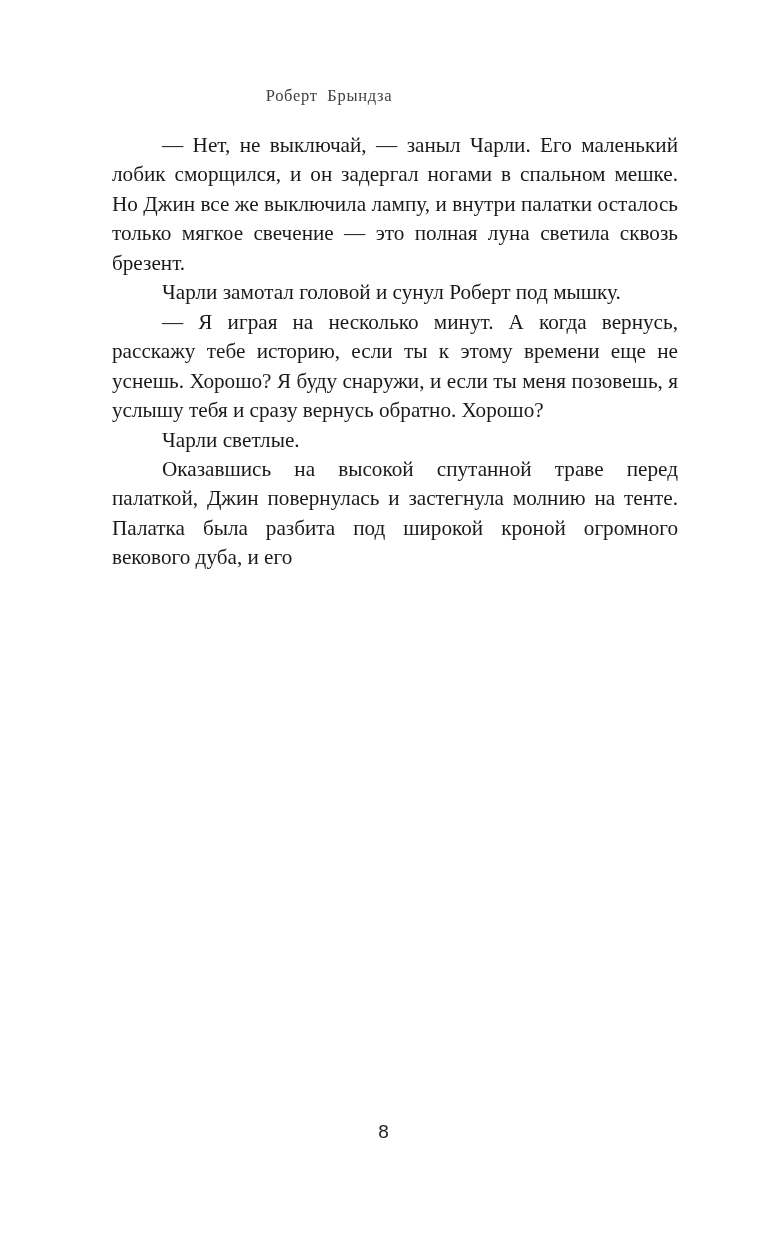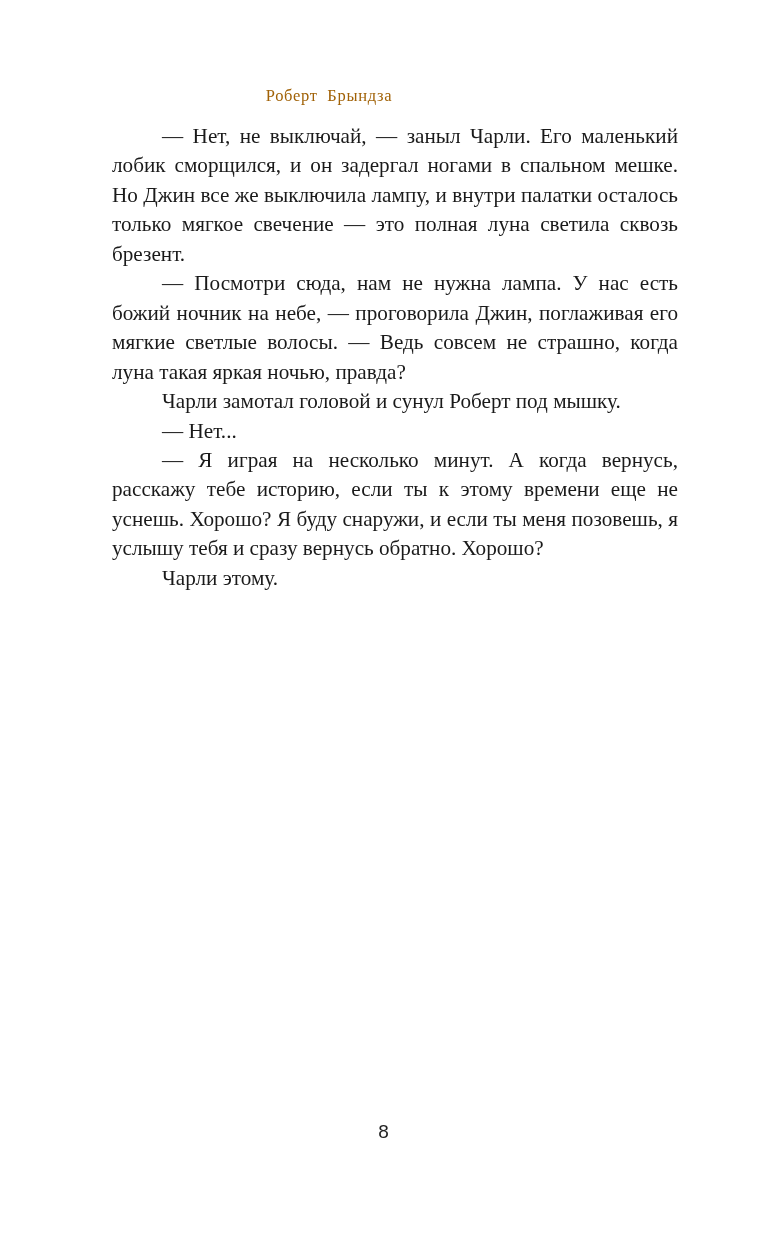--- a/index.html
+++ b/index.html
@@ -27,28 +27,28 @@
 
   .running-head {
     position: absolute;
     left: 0;
     top: 86px;
     width: 658px;
     text-align: center;
     font-family: "Liberation Serif", "DejaVu Serif", serif;
     font-size: 16.5px;
     letter-spacing: 0.7px;
-    color: #a16207;
+    color: #404040;
     white-space: pre;
   }
 
   .text-column {
     position: absolute;
     left: 112px;
-    top: 122px;
+    top: 131px;
     width: 566px;
   }
 
   .para {
     margin: 0;
     padding: 0;
     text-indent: 50px;
     text-align: justify;
     font-size: 21.2px;
     line-height: 29.45px;
@@ -74,22 +74,21 @@
 </style>
 </head>
 <body>
 
 <div class="page">
 
   <div class="running-head">Роберт  Брындза</div>
 
   <div class="text-column">
     <p class="para">— Нет, не выключай, — заныл Чарли. Его маленький лобик сморщился, и он задергал ногами в спальном мешке. Но Джин все же выключила лампу, и внутри палатки осталось только мягкое свечение — это полная луна светила сквозь брезент.</p>
-    <p class="para">— Посмотри сюда, нам не нужна лампа. У нас есть божий ночник на небе, — проговорила Джин, поглаживая его мягкие светлые волосы. — Ведь совсем не страшно, когда луна такая яркая ночью, правда?</p>
     <p class="para">Чарли замотал головой и сунул Роберт под мышку.</p>
-    <p class="para">— Нет...</p>
     <p class="para">— Я играя на несколько минут. А когда вернусь, расскажу тебе историю, если ты к этому времени еще не уснешь. Хорошо? Я буду снаружи, и если ты меня позовешь, я услышу тебя и сразу вернусь обратно. Хорошо?</p>
-    <p class="para">Чарли этому.</p>
+    <p class="para">Чарли светлые.</p>
+    <p class="para last">Оказавшись на высокой спутанной траве перед палаткой, Джин повернулась и застегнула молнию на тенте. Палатка была разбита под широкой кроной огромного векового дуба, и его</p>
   </div>
 
   <div class="folio">8</div>
 
 </div>
 
 </body></html>

